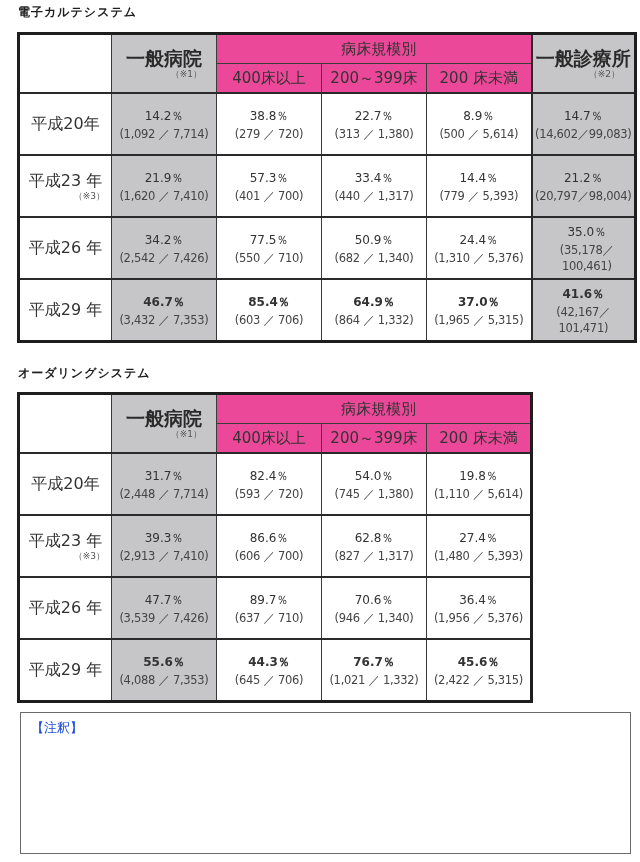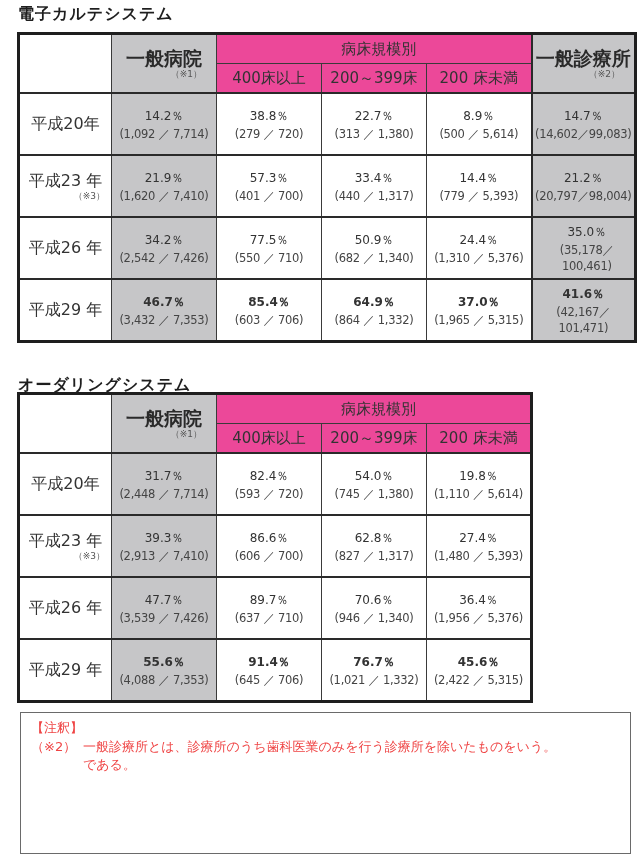--- a/index.html
+++ b/index.html
@@ -1,38 +1,38 @@
 <!DOCTYPE html>
 <html><head>
 <meta charset="utf-8">
 <style>
   html, body { margin:0; padding:0; background:#ffffff; }
   body { width:640px; height:862px; position:relative; overflow:hidden;
          font-family:"DejaVu Sans", "Liberation Sans", sans-serif; color:#2a2a2a; }
-  .section-title { position:absolute; left:18px; font-size:16px; font-weight:bold; color:#1e1e1e; letter-spacing:1px; }
+  .section-title { position:absolute; left:18px; font-size:12px; font-weight:bold; color:#1e1e1e; letter-spacing:1px; }
   table.tbl { position:absolute; left:17px; border-collapse:collapse; border:3px solid #1e1e1e; table-layout:fixed; }
   table.tbl td { border:1px solid #3a3a3a; text-align:center; vertical-align:middle; padding:0; }
   table.tbl tr.hdr1 td, table.tbl tr.hdr2 td { height:28px; }
   table.tbl tr.body td { height:60px; }
   table.tbl tr.body td { border-top:2px solid #2a2a2a; }
   table.tbl tr.hdr2 td { }
   .gray { background:#c6c6c8; }
   .light { background:#ec4899; }
   .white { background:#ffffff; }
   .corner { background:#ffffff; }
   .hdr-main { font-size:19px; font-weight:bold; color:#2a2a2a; line-height:20px; }
   .hdr-note { font-size:9px; color:#555; display:block; text-align:right; padding-right:14px; line-height:10px; }
   .grp-label { font-size:15px; text-align:left; padding-left:10px !important; color:#333; }
   .sub-label { font-size:15px; color:#333; }
   .year { font-size:16px; color:#333; text-align:center; line-height:20px;border-radius:26px; }
   .year-note { display:block; font-size:9px; color:#555; text-align:right; padding-right:6px; line-height:10px; }
   .pct { display:block; font-size:12px; color:#333; line-height:20px; }
   .pct.bold { font-weight:bold; }
   .frac { display:block; font-size:11.5px; color:#444; line-height:16px; letter-spacing:-0.3px; }
-  .notes { position:absolute; left:20px; top:712px; width:611px; height:142px; border:1px solid #6a6a6a; box-sizing:border-box; padding:6px 10px 0 10px; font-size:13px; color:#ef4444; line-height:18.5px; }
+  .notes { position:absolute; left:20px; top:712px; width:611px; height:142px; border:1px solid #6a6a6a; box-sizing:border-box; padding:6px 10px 0 10px; font-size:13px; color:#1d4ed8; line-height:18.5px; }
   .notes .ln { white-space:nowrap; }
   .notes .ind { padding-left:52px; }
   .notes .mk { display:inline-block; width:52px; }
 </style>
 </head>
 <body>
 
 <div class="section-title" style="top:4px;">電子カルテシステム</div>
 
 <table class="tbl" style="top:32px; width:617px;">
@@ -151,21 +151,21 @@
           <span class="frac">(1,965 ／ 5,315)</span>
         </td>
     <td class="gray" style="border-left:2px solid #2a2a2a;">
           <span class="pct bold">41.6％</span>
           <span class="frac">(42,167／101,471)</span>
         </td>
   </tr>
 </tbody>
   </table>
 
-<div class="section-title" style="top:375px;">オーダリングシステム</div>
+<div class="section-title" style="top:365px;">オーダリングシステム</div>
 
 <table class="tbl" style="top:392px; width:513px;">
   <colgroup>
     <col style="width:93px">
       <col style="width:105px">
       <col style="width:105px">
       <col style="width:105px">
       <col style="width:105px">
   </colgroup>
   <tbody>
@@ -240,32 +240,30 @@
           <span class="frac">(1,956 ／ 5,376)</span>
         </td>
   </tr>
   <tr class="body">
     <td class="white year"><span>平成29 年</span><span class="year-note"></span></td>
     <td class="gray">
           <span class="pct bold">55.6％</span>
           <span class="frac">(4,088 ／ 7,353)</span>
         </td>
     <td class="white">
-          <span class="pct bold">91.4％</span>
+          <span class="pct bold">44.3％</span>
           <span class="frac">(645 ／ 706)</span>
         </td>
     <td class="white">
           <span class="pct bold">76.7％</span>
           <span class="frac">(1,021 ／ 1,332)</span>
         </td>
     <td class="white">
           <span class="pct bold">45.6％</span>
           <span class="frac">(2,422 ／ 5,315)</span>
         </td>
   </tr>
 </tbody>
   </table>
 
 <div class="notes">
   <div class="ln">【注釈】</div>
-  <div class="ln"><span class="mk">（※2）</span><span>一般診療所とは、診療所のうち歯科医業のみを行う診療所を除いたものをいう。</span></div>
-  <div class="ln ind">である。</div>
 </div>
 
 </body></html>

